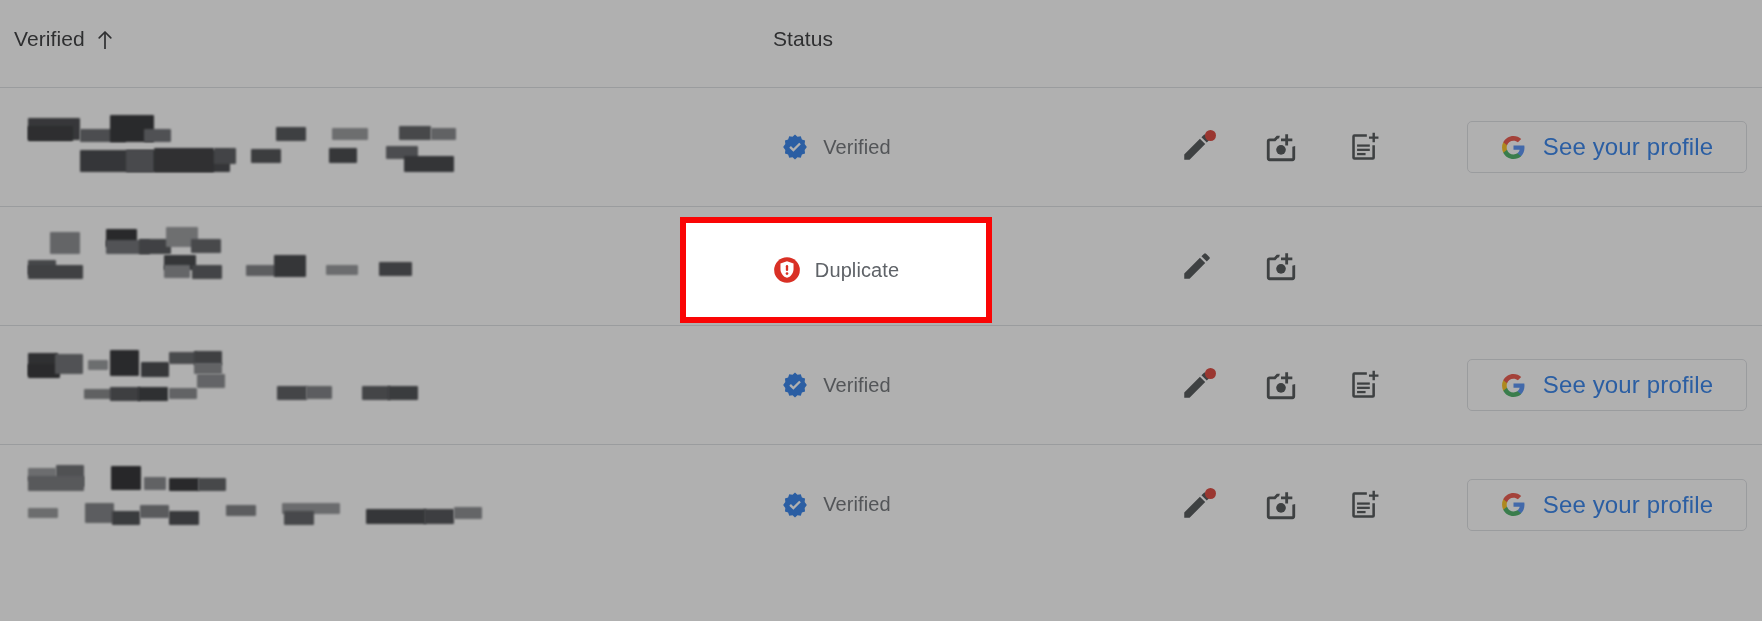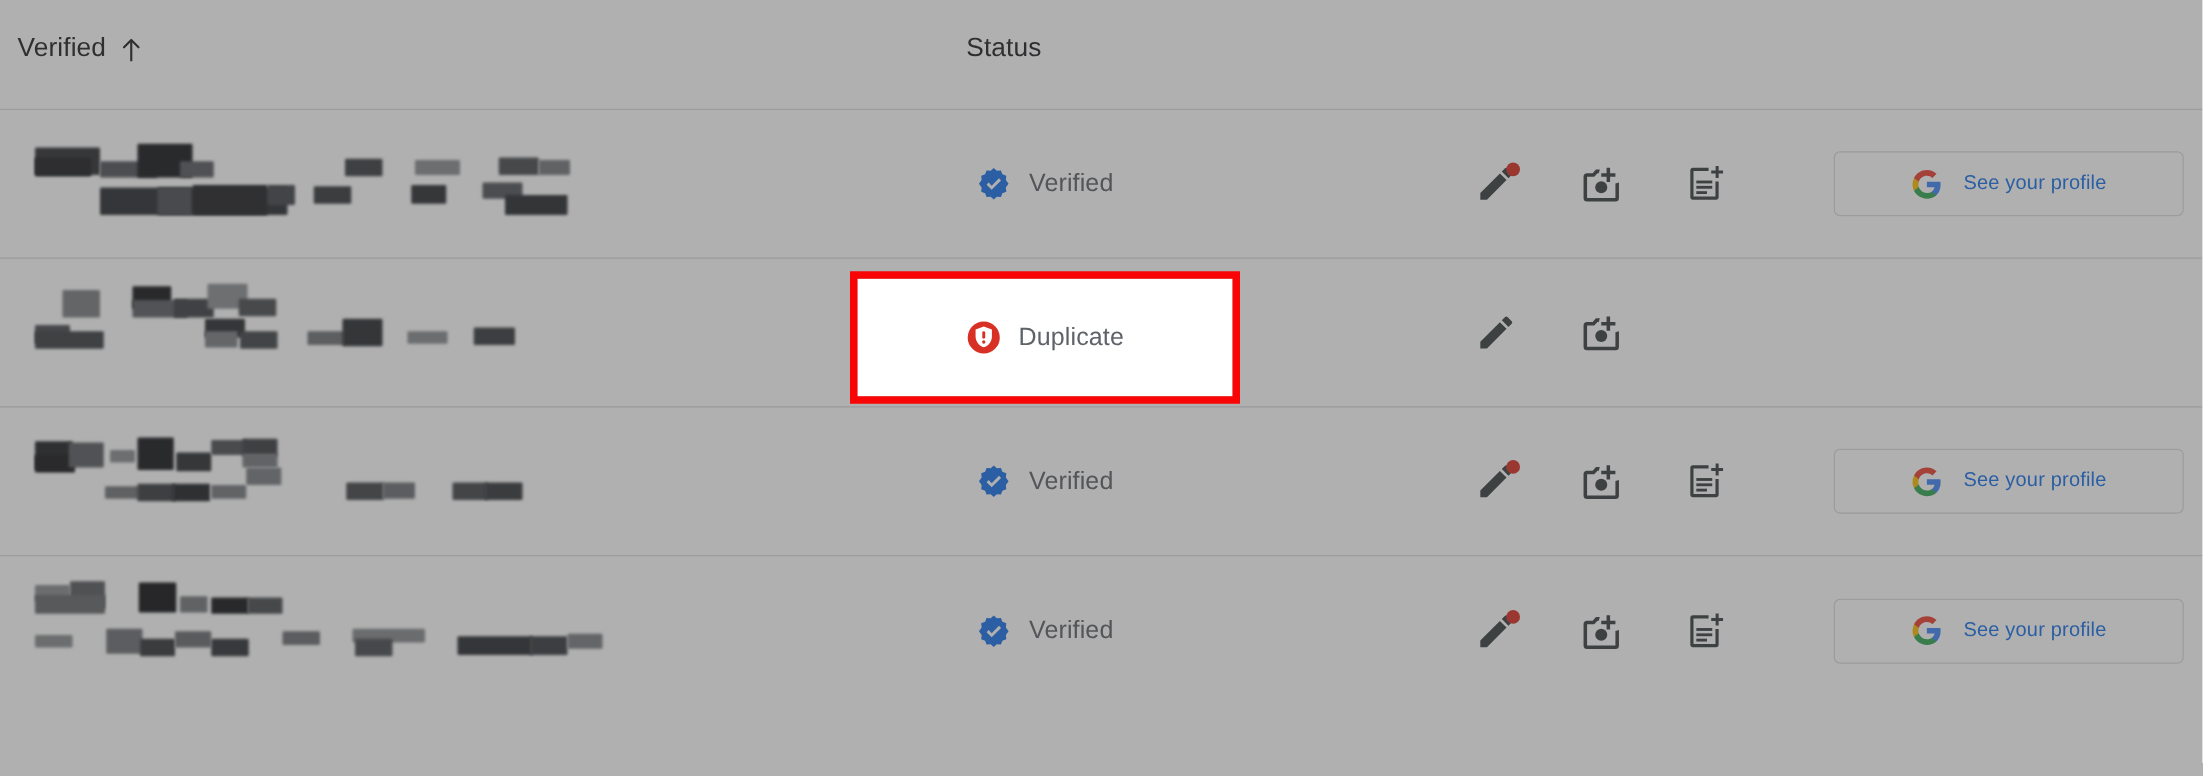--- a/index.html
+++ b/index.html
@@ -141,21 +141,21 @@
     border-radius: 5px;
     background: transparent;
     display: flex;
     align-items: center;
     justify-content: center;
     gap: 17px;
     cursor: pointer;
     font-family: "Liberation Sans", sans-serif;
   }
   .btn-label {
-    font-size: 16px;
+    font-size: 24px;
     color: #1a73e8;
     letter-spacing: 0.15px;
     white-space: nowrap;
   }
   .gicon { width: 25px; height: 25px; display: block; flex: 0 0 auto; }
 
   
   .dim {
     position: absolute;
     inset: 0;

